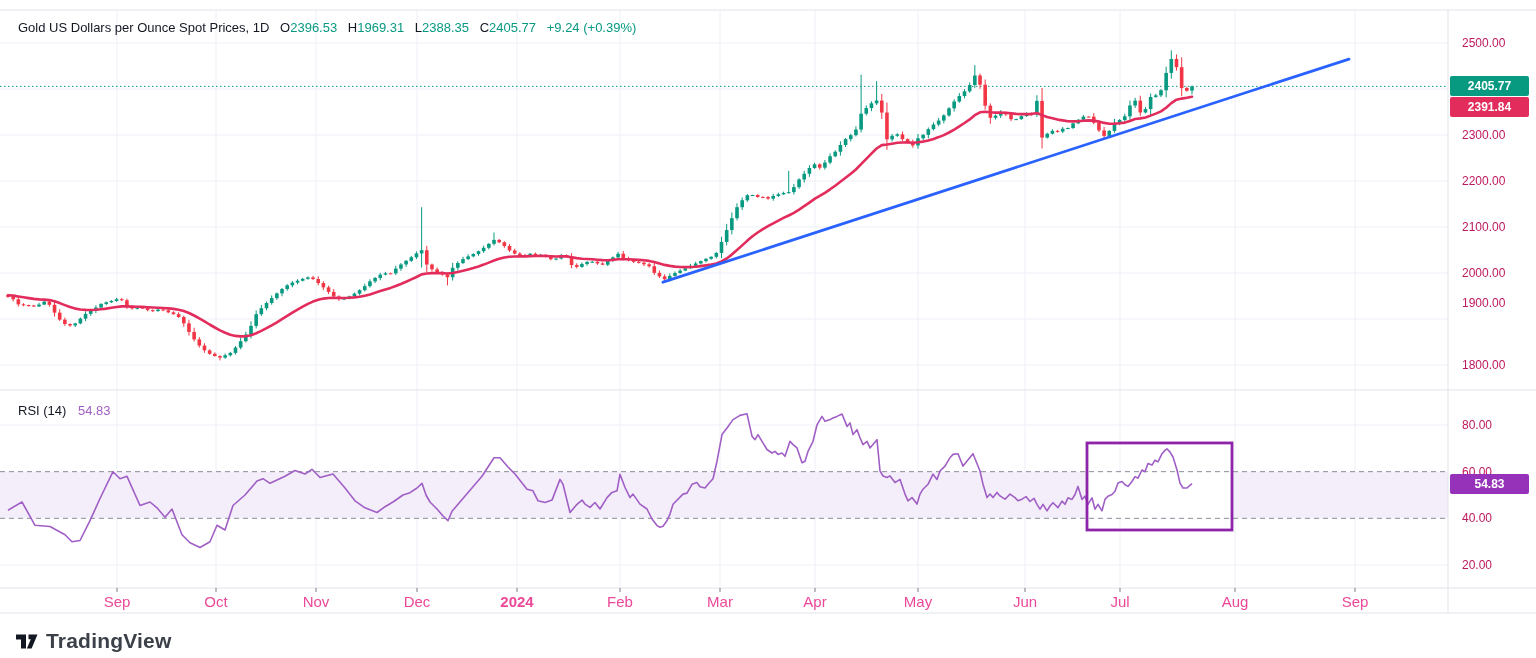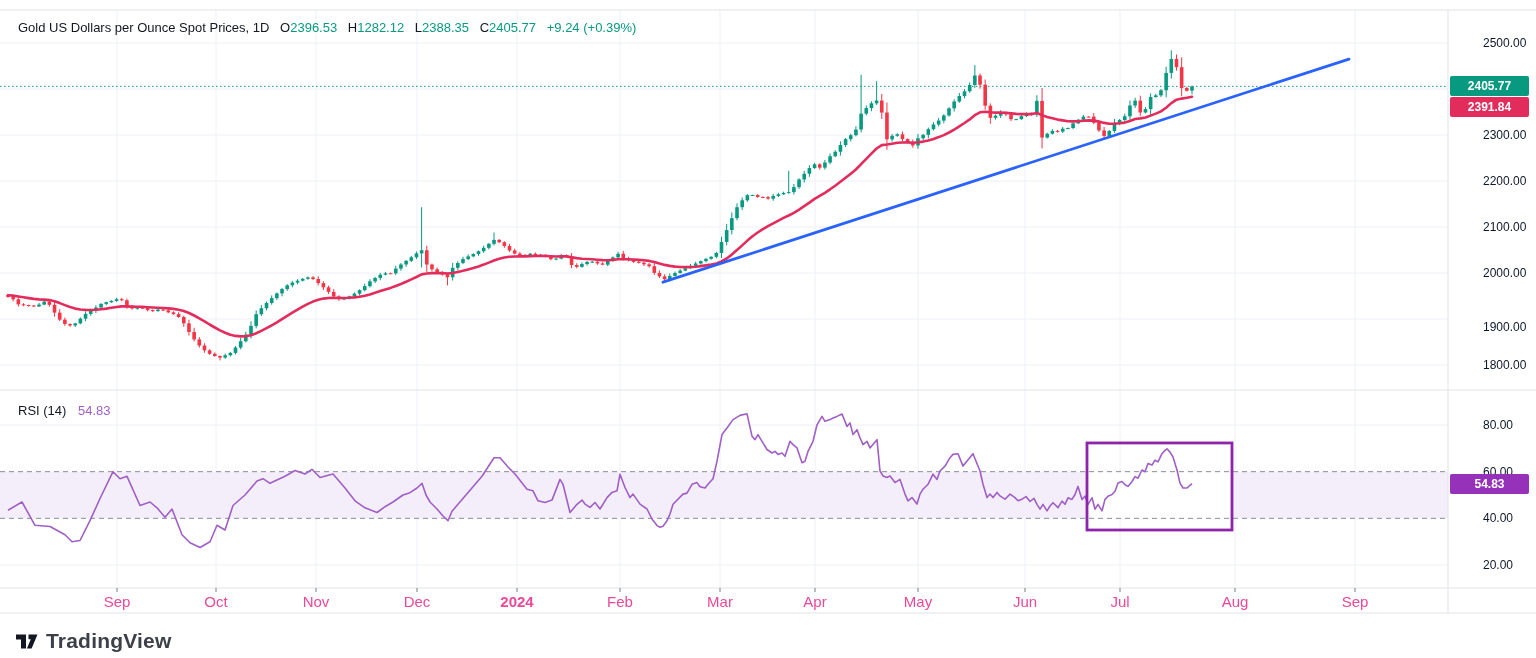--- a/index.html
+++ b/index.html
@@ -4,21 +4,21 @@
 <style>
   html,body{margin:0;padding:0;width:1536px;height:658px;background:#ffffff;overflow:hidden;
     font-family:"Liberation Sans",sans-serif;-webkit-font-smoothing:antialiased;}
   #app{position:relative;width:1536px;height:658px;}
   #chart-svg{position:absolute;left:0;top:0;}
   .legend{position:absolute;font-size:13px;color:#131722;white-space:nowrap;}
   .legend .sym{font-weight:400;}
   .legend .k{color:#131722;margin-left:7px;}
   .legend .v{font-weight:400;text-align:right;}
   .lrow{height:19px;line-height:19px;}
-  .axis-label{position:absolute;font-size:12px;color:#0f172a;height:16px;line-height:16px;margin-left:21px;}
+  .axis-label{position:absolute;font-size:12px;color:#be185d;height:16px;line-height:16px;}
   .flag{position:absolute;left:1450px;width:79px;height:20px;line-height:20px;text-align:center;
     color:#fff;font-size:12px;font-weight:700;border-radius:2px;}
   .tlabel{position:absolute;top:594px;height:16px;line-height:16px;font-size:15px;color:#ec4899;transform:translateX(-50%);}
   #logo{position:absolute;left:16px;top:629px;display:flex;align-items:center;gap:7px;}
   #logo span{font-size:21px;font-weight:700;color:#3c4049;letter-spacing:.2px;}
 </style>
 </head>
 <body>
 
 <div id="app">
@@ -534,21 +534,21 @@
       <line x1="1025" y1="588" x2="1025" y2="592" stroke="#787b86" stroke-width="1"></line>
       <line x1="1120" y1="588" x2="1120" y2="592" stroke="#787b86" stroke-width="1"></line>
       <line x1="1235" y1="588" x2="1235" y2="592" stroke="#787b86" stroke-width="1"></line>
       <line x1="1355" y1="588" x2="1355" y2="592" stroke="#787b86" stroke-width="1"></line>
     </svg>
 
   <div class="legend" style="left:18px;top:18px;">
     <div class="lrow">
       <span class="sym">Gold US Dollars per Ounce Spot Prices, 1D</span>
       <span class="k">O</span><span class="v up" style="color: rgb(8, 153, 129);">2396.53</span>
-      <span class="k">H</span><span class="v up" style="color: rgb(8, 153, 129);">1282.12</span>
+      <span class="k">H</span><span class="v up" style="color: rgb(8, 153, 129);">1969.31</span>
       <span class="k">L</span><span class="v up" style="color: rgb(8, 153, 129);">2388.35</span>
       <span class="k">C</span><span class="v up" style="color: rgb(8, 153, 129);">2405.77</span>
       <span class="v up" style="margin-left: 7px; color: rgb(8, 153, 129);">+9.24 (+0.39%)</span>
     </div>
   </div>
 
   <div class="legend" style="left:18px;top:403px;">
     <span>RSI (14)</span>
     <span class="rsival" style="margin-left: 8px; color: rgb(160, 95, 197);">54.83</span>
   </div>
@@ -561,21 +561,21 @@
       <path d="M0,0.5 h10 v14 h-5 v-9 h-5 z" fill="#131722"></path>
       <path d="M12.5,0.5 H21.5 L15.6,14.5 H10.9 L14.8,5.2 H12.5 z" fill="#131722"></path>
     </svg>
     <span>TradingView</span>
   </div>
 <div class="axis-label" style="left: 1462px; top: 35px;">2500.00</div>
     <div class="axis-label" style="left: 1462px; top: 127px;">2300.00</div>
     <div class="axis-label" style="left: 1462px; top: 173px;">2200.00</div>
     <div class="axis-label" style="left: 1462px; top: 219px;">2100.00</div>
     <div class="axis-label" style="left: 1462px; top: 265px;">2000.00</div>
-    <div class="axis-label" style="left: 1462px; top: 319px;">1900.00</div>
+    <div class="axis-label" style="left: 1462px; top: 295px;">1900.00</div>
     <div class="axis-label" style="left: 1462px; top: 357px;">1800.00</div>
     <div class="axis-label" style="left: 1462px; top: 417px;">80.00</div>
     <div class="axis-label" style="left: 1462px; top: 463.666px;">60.00</div>
     <div class="axis-label" style="left: 1462px; top: 510.332px;">40.00</div>
     <div class="axis-label" style="left: 1462px; top: 556.998px;">20.00</div>
     <div class="flag" style="top: 76.3458px; background: rgb(8, 153, 129);">2405.77</div>
     <div class="flag" style="top: 97.3458px; background: rgb(226, 44, 92);">2391.84</div>
     <div class="flag" style="top: 473.729px; background: rgb(150, 50, 186);">54.83</div>
     <div class="tlabel" style="left: 117px;">Sep</div>
     <div class="tlabel" style="left: 216px;">Oct</div>

